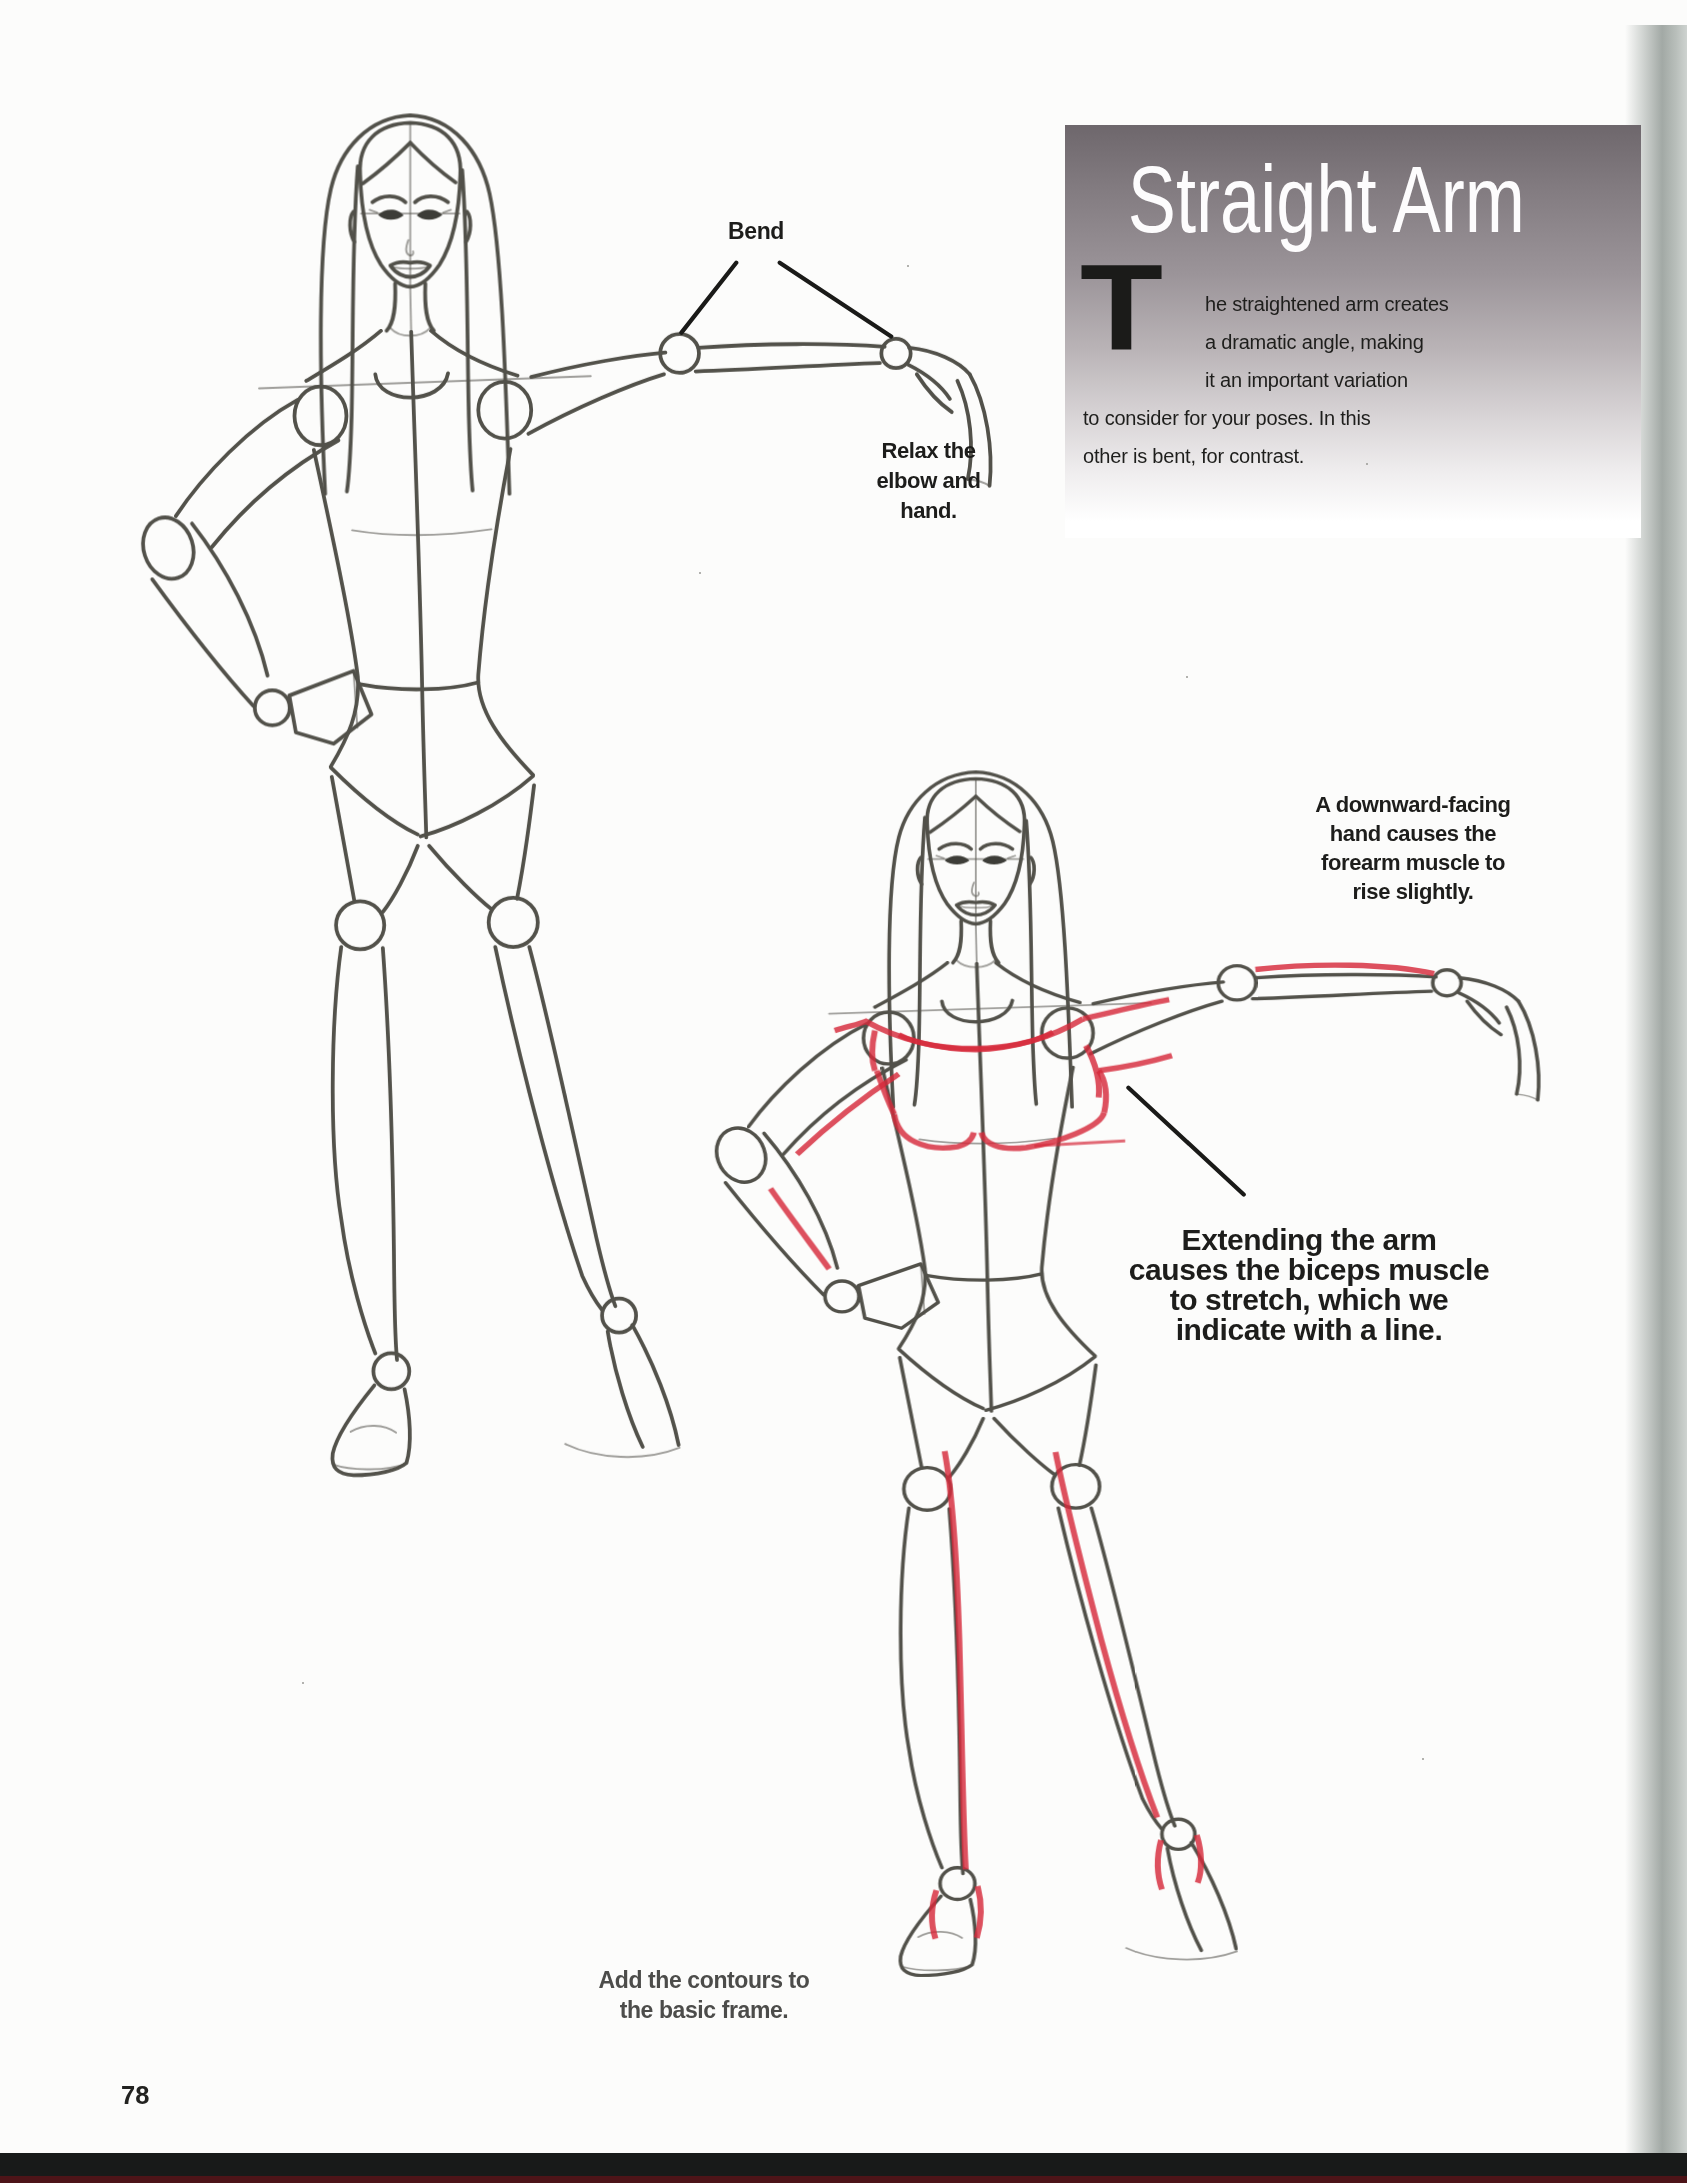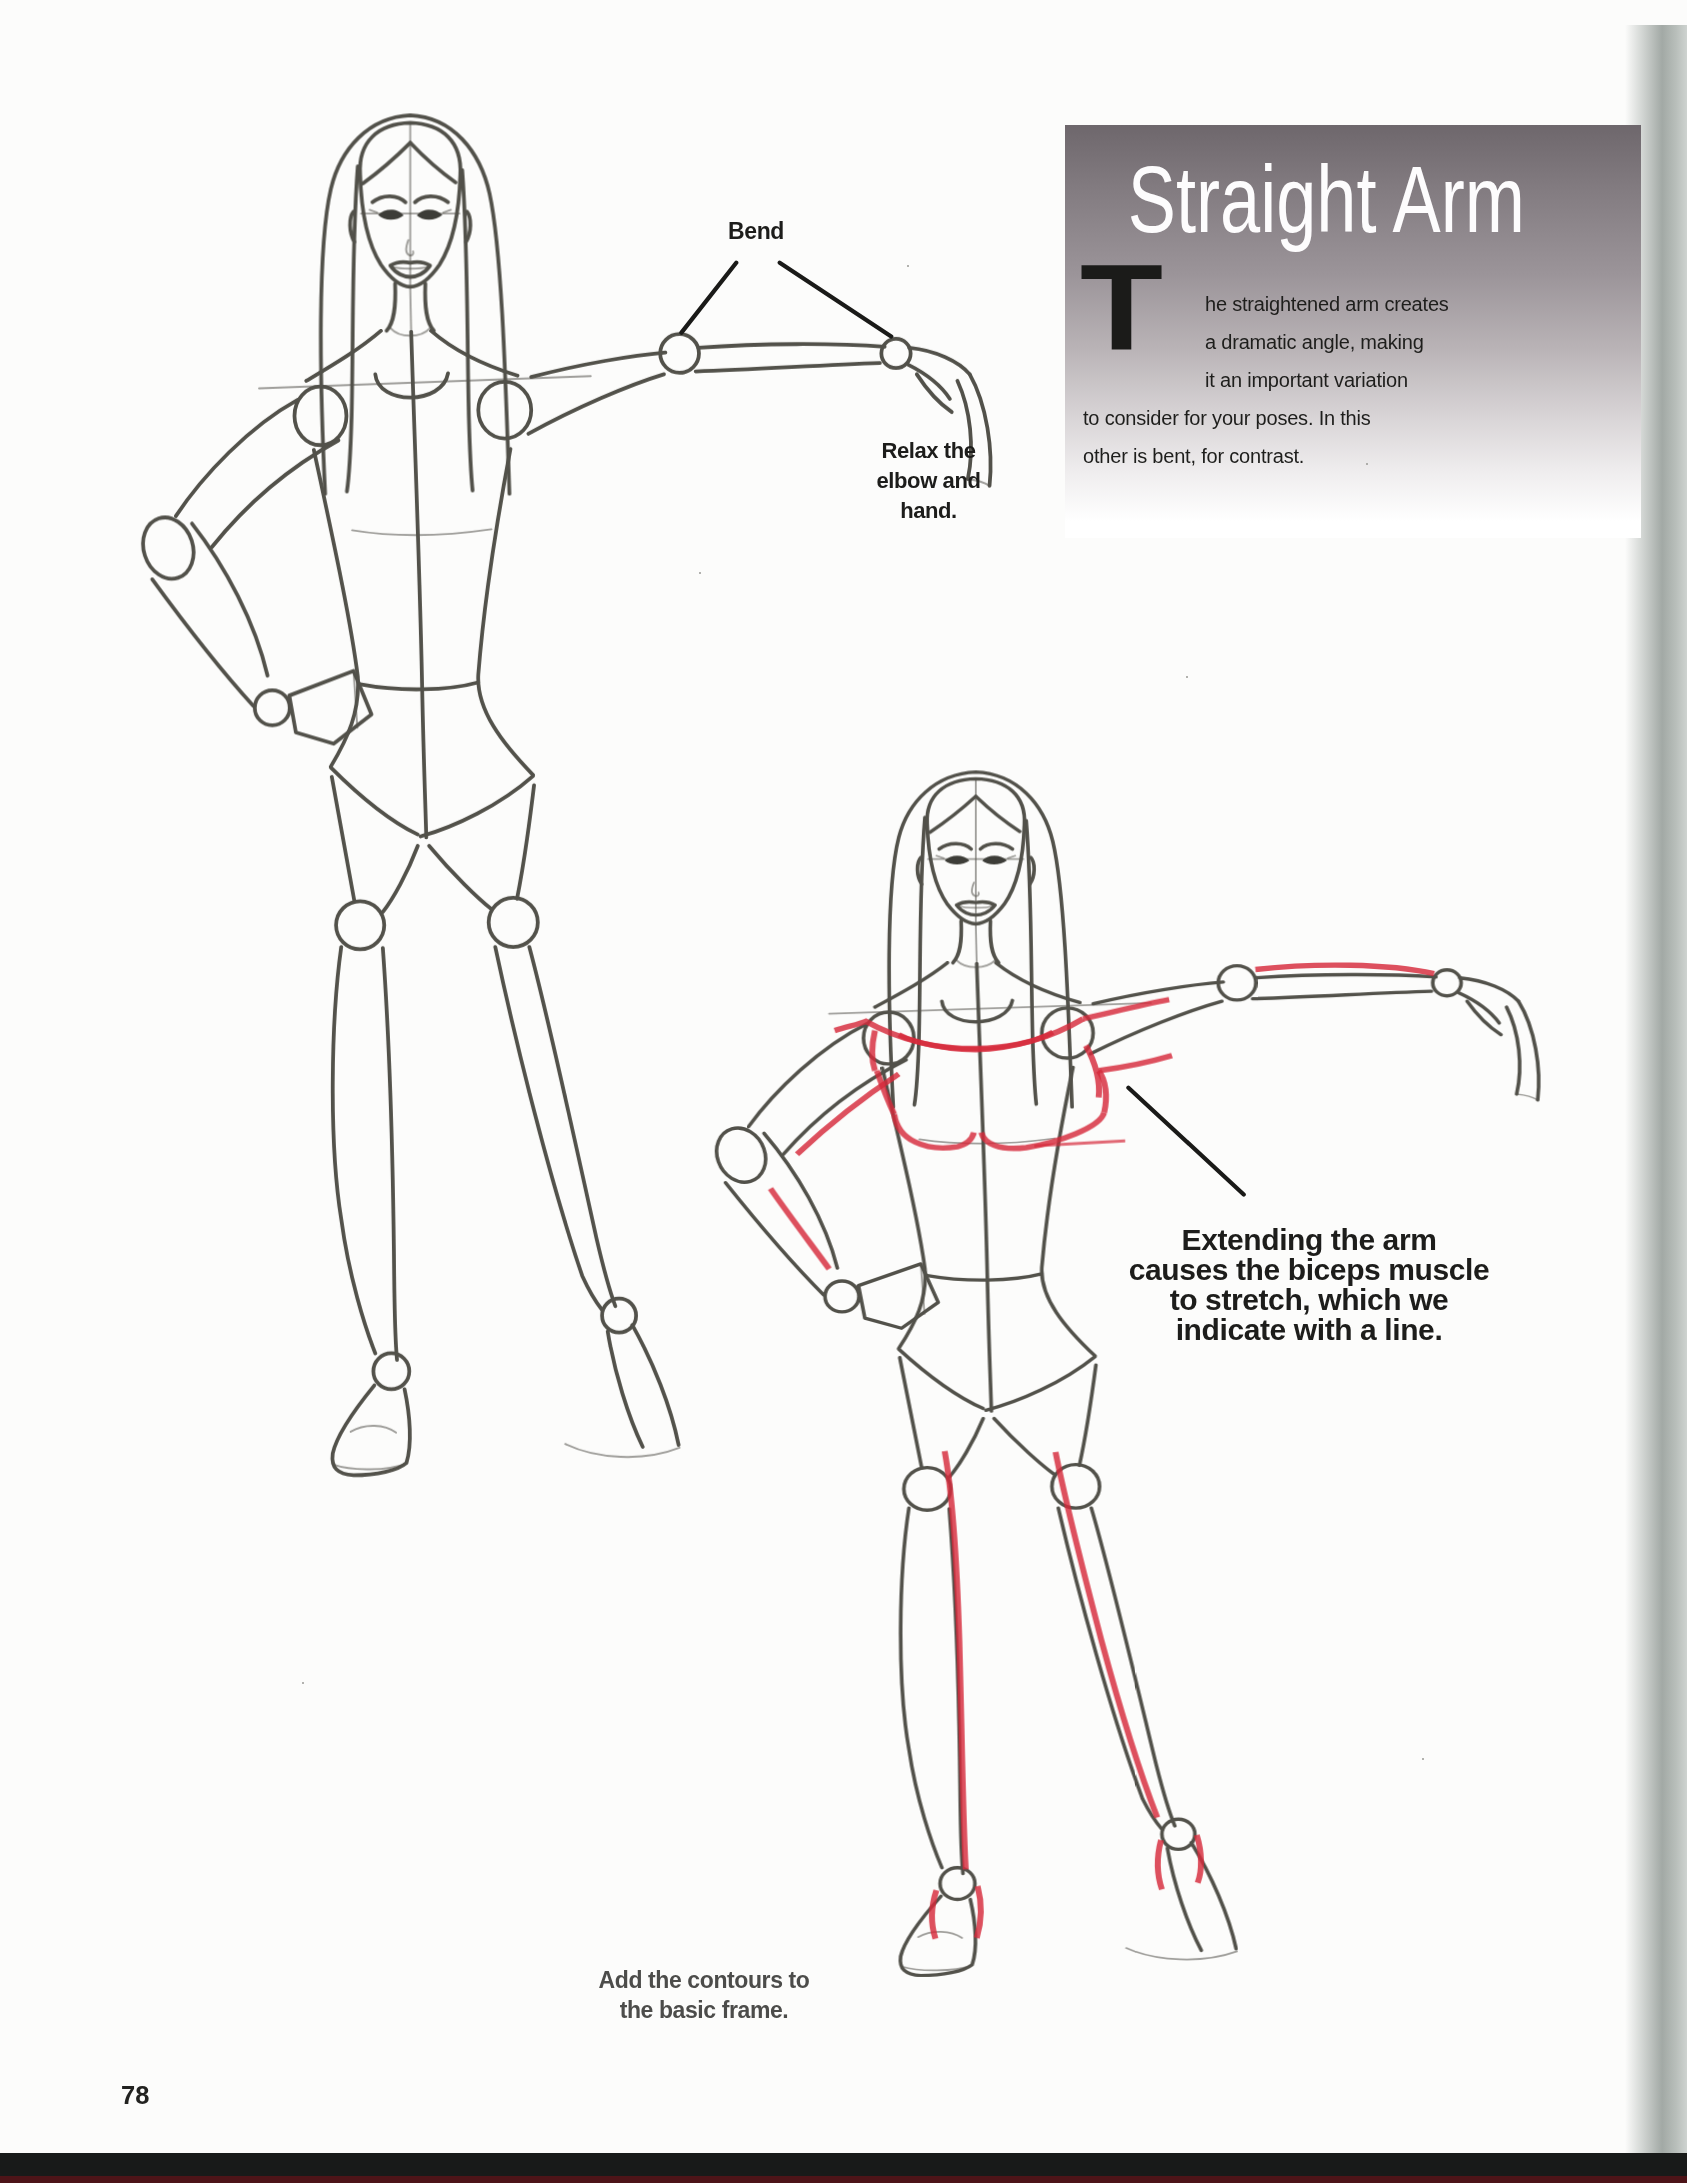--- a/index.html
+++ b/index.html
@@ -189,20 +189,26 @@
   <div class="cap cap-bend">
     <div class="line">Bend</div>
   </div>
 
   <div class="cap cap-relax">
     <div class="line">Relax the</div>
     <div class="line">elbow and</div>
     <div class="line">hand.</div>
   </div>
 
+  <div class="cap cap-downward">
+    <div class="line">A downward-facing</div>
+    <div class="line">hand causes the</div>
+    <div class="line">forearm muscle to</div>
+    <div class="line">rise slightly.</div>
+  </div>
 
   <div class="cap cap-extending">
     <div class="line">Extending the arm</div>
     <div class="line">causes the biceps muscle</div>
     <div class="line">to stretch, which we</div>
     <div class="line">indicate with a line.</div>
   </div>
 
   <div class="cap cap-contours">
     <div class="line">Add the contours to</div>

